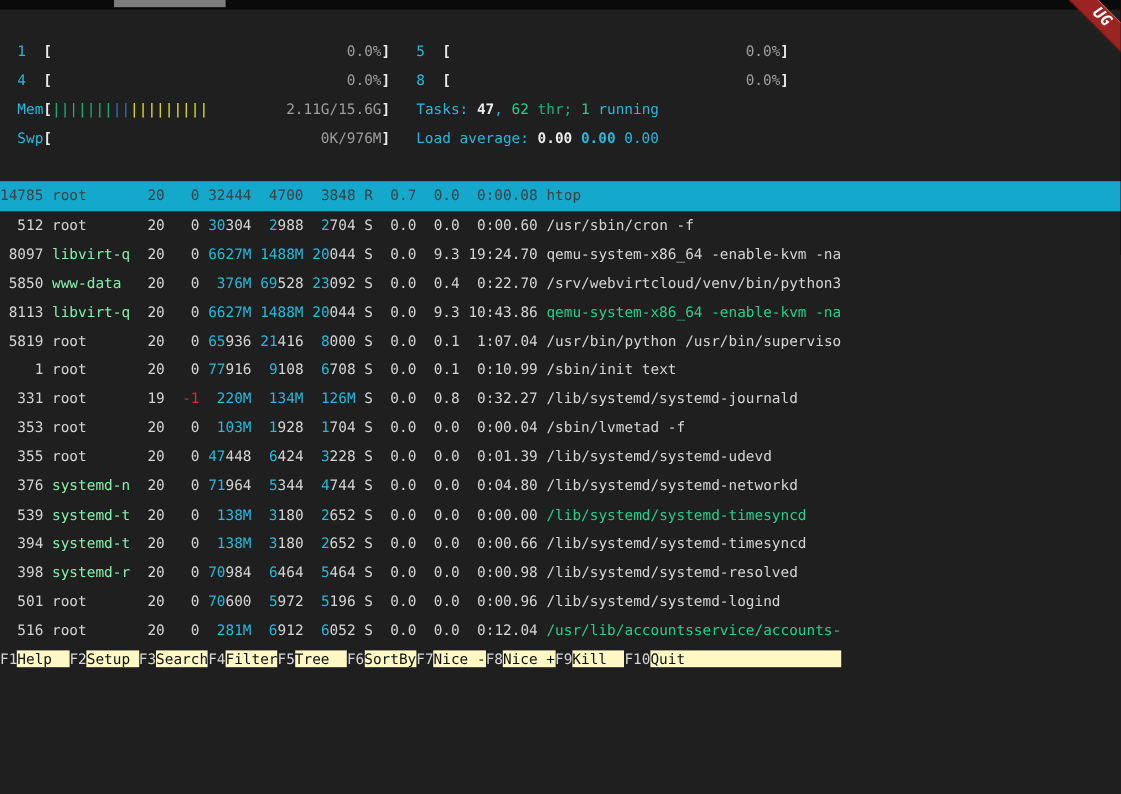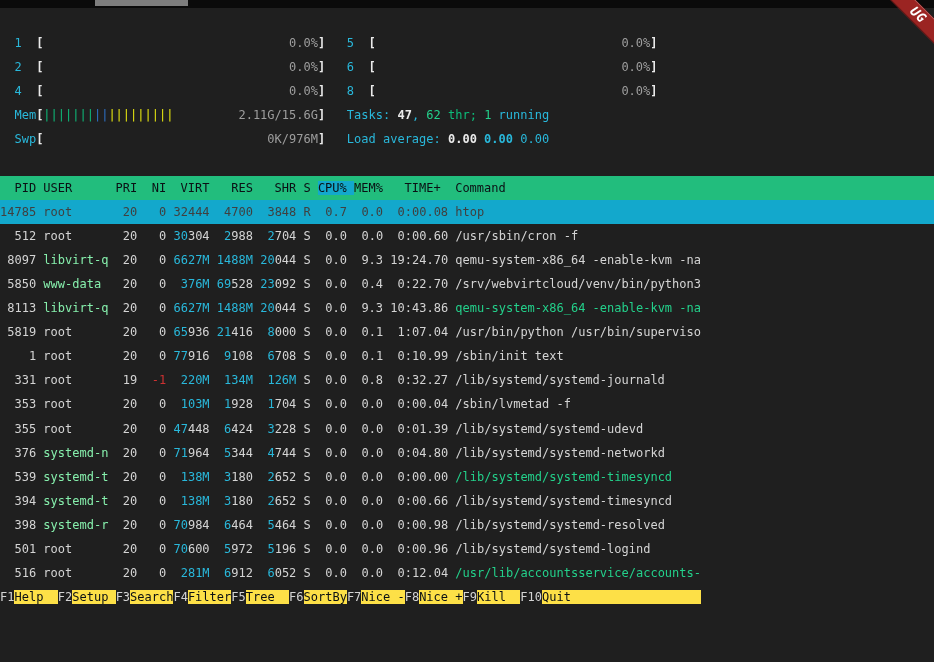--- a/index.html
+++ b/index.html
@@ -24,36 +24,34 @@
   .cg{color:#23d18b}           
   .dim{color:#86efac}          
   .red{color:#cd3131}
   .yel{color:#e5e510}
   .blu{color:#2d72c8}
   .blk{color:#404040}          
   .hdr{background:#22bd7d;color:#0b1014}
   .sort{background:#13a8cc;color:#0b1014}
   .sel{background:#13a8cc;color:#0b1014}
   .fk{color:#d4d4d4}
-  .fa{background:#fde047;color:#0b1014}
+  .fa{background:#fef9c3;color:#0b1014}
 </style>
 </head>
 <body>
 
 <div class="screen">
   <div class="top-strip"></div>
   <div class="titlebar-tab"></div>
   <div class="term">
       <div class="ln"><span class="cy">  1  </span><span class="wb">[</span><span class="gr">                                  0.0%</span><span class="wb">]</span><span>   </span><span class="cy">5  </span><span class="wb">[</span><span class="gr">                                  0.0%</span><span class="wb">]</span></div>
-      <div class="ln"><span class="cy">  2  </span><span class="wb">[</span><span class="gr">                                  0.0%</span><span class="wb">]</span><span>   </span><span class="cy">6  </span><span class="wb">[</span><span class="gr">                                  0.0%</span><span class="wb">]</span></div>
       <div class="ln"><span class="cy">  4  </span><span class="wb">[</span><span class="gr">                                  0.0%</span><span class="wb">]</span><span>   </span><span class="cy">8  </span><span class="wb">[</span><span class="gr">                                  0.0%</span><span class="wb">]</span></div>
       <div class="ln"><span class="cy">  Mem</span><span class="wb">[</span><span class="g">|||||||</span><span class="blu">||</span><span class="yel">|||||||||</span><span class="gr">         2.11G/15.6G</span><span class="wb">]</span><span>   </span><span class="cy">Tasks: </span><span class="wb">47</span><span class="cy">, </span><span class="gb">62</span><span class="g"> thr; </span><span class="gb">1</span><span class="cy"> running</span></div>
       <div class="ln"><span class="cy">  Swp</span><span class="wb">[</span><span class="gr">                               0K/976M</span><span class="wb">]</span><span>   </span><span class="cy">Load average: </span><span class="wb">0.00 </span><span class="cyb">0.00 </span><span class="cy">0.00</span></div>
       <div class="ln"></div>
-      <div class="ln hdr"><span>  PID USER      PRI  NI  VIRT   RES   SHR S </span><span class="sort">CPU% </span><span>MEM%   TIME+  Command                           </span></div>
       <div class="ln sel"><span class="blk">14785</span><span> </span><span class="blk">root     </span><span> </span><span class="blk"> 20</span><span> </span><span class="blk">  0</span><span> </span><span class="blk">32444</span><span> </span><span class="blk"> 4700</span><span> </span><span class="blk"> 3848</span><span> </span><span class="blk">R</span><span> </span><span class="blk"> 0.7</span><span> </span><span class="blk"> 0.0</span><span> </span><span class="blk"> 0:00.08</span><span> </span><span class="blk">htop</span></div>
       <div class="ln"><span class="w">  512</span><span> </span><span class="w">root     </span><span> </span><span class="w"> 20</span><span> </span><span class="w">  0</span><span> </span><span class="cy">30</span><span class="w">304</span><span> </span><span class="cy"> 2</span><span class="w">988</span><span> </span><span class="cy"> 2</span><span class="w">704</span><span> </span><span class="w">S</span><span> </span><span class="w"> 0.0</span><span> </span><span class="w"> 0.0</span><span> </span><span class="w"> 0:00.60</span><span> </span><span class="w">/usr/sbin/cron -f</span></div>
       <div class="ln"><span class="w"> 8097</span><span> </span><span class="dim">libvirt-q</span><span> </span><span class="w"> 20</span><span> </span><span class="w">  0</span><span> </span><span class="cy">6627M</span><span> </span><span class="cy">1488M</span><span> </span><span class="cy">20</span><span class="w">044</span><span> </span><span class="w">S</span><span> </span><span class="w"> 0.0</span><span> </span><span class="w"> 9.3</span><span> </span><span class="w">19:24.70</span><span> </span><span class="w">qemu-system-x86_64 -enable-kvm -na</span></div>
       <div class="ln"><span class="w"> 5850</span><span> </span><span class="dim">www-data </span><span> </span><span class="w"> 20</span><span> </span><span class="w">  0</span><span> </span><span class="cy"> 376M</span><span> </span><span class="cy">69</span><span class="w">528</span><span> </span><span class="cy">23</span><span class="w">092</span><span> </span><span class="w">S</span><span> </span><span class="w"> 0.0</span><span> </span><span class="w"> 0.4</span><span> </span><span class="w"> 0:22.70</span><span> </span><span class="w">/srv/webvirtcloud/venv/bin/python3</span></div>
       <div class="ln"><span class="w"> 8113</span><span> </span><span class="dim">libvirt-q</span><span> </span><span class="w"> 20</span><span> </span><span class="w">  0</span><span> </span><span class="cy">6627M</span><span> </span><span class="cy">1488M</span><span> </span><span class="cy">20</span><span class="w">044</span><span> </span><span class="w">S</span><span> </span><span class="w"> 0.0</span><span> </span><span class="w"> 9.3</span><span> </span><span class="w">10:43.86</span><span> </span><span class="cg">qemu-system-x86_64 -enable-kvm -na</span></div>
       <div class="ln"><span class="w"> 5819</span><span> </span><span class="w">root     </span><span> </span><span class="w"> 20</span><span> </span><span class="w">  0</span><span> </span><span class="cy">65</span><span class="w">936</span><span> </span><span class="cy">21</span><span class="w">416</span><span> </span><span class="cy"> 8</span><span class="w">000</span><span> </span><span class="w">S</span><span> </span><span class="w"> 0.0</span><span> </span><span class="w"> 0.1</span><span> </span><span class="w"> 1:07.04</span><span> </span><span class="w">/usr/bin/python /usr/bin/superviso</span></div>
       <div class="ln"><span class="w">    1</span><span> </span><span class="w">root     </span><span> </span><span class="w"> 20</span><span> </span><span class="w">  0</span><span> </span><span class="cy">77</span><span class="w">916</span><span> </span><span class="cy"> 9</span><span class="w">108</span><span> </span><span class="cy"> 6</span><span class="w">708</span><span> </span><span class="w">S</span><span> </span><span class="w"> 0.0</span><span> </span><span class="w"> 0.1</span><span> </span><span class="w"> 0:10.99</span><span> </span><span class="w">/sbin/init text</span></div>
       <div class="ln"><span class="w">  331</span><span> </span><span class="w">root     </span><span> </span><span class="w"> 19</span><span> </span><span class="red"> -1</span><span> </span><span class="cy"> 220M</span><span> </span><span class="cy"> 134M</span><span> </span><span class="cy"> 126M</span><span> </span><span class="w">S</span><span> </span><span class="w"> 0.0</span><span> </span><span class="w"> 0.8</span><span> </span><span class="w"> 0:32.27</span><span> </span><span class="w">/lib/systemd/systemd-journald</span></div>
       <div class="ln"><span class="w">  353</span><span> </span><span class="w">root     </span><span> </span><span class="w"> 20</span><span> </span><span class="w">  0</span><span> </span><span class="cy"> 103M</span><span> </span><span class="cy"> 1</span><span class="w">928</span><span> </span><span class="cy"> 1</span><span class="w">704</span><span> </span><span class="w">S</span><span> </span><span class="w"> 0.0</span><span> </span><span class="w"> 0.0</span><span> </span><span class="w"> 0:00.04</span><span> </span><span class="w">/sbin/lvmetad -f</span></div>
       <div class="ln"><span class="w">  355</span><span> </span><span class="w">root     </span><span> </span><span class="w"> 20</span><span> </span><span class="w">  0</span><span> </span><span class="cy">47</span><span class="w">448</span><span> </span><span class="cy"> 6</span><span class="w">424</span><span> </span><span class="cy"> 3</span><span class="w">228</span><span> </span><span class="w">S</span><span> </span><span class="w"> 0.0</span><span> </span><span class="w"> 0.0</span><span> </span><span class="w"> 0:01.39</span><span> </span><span class="w">/lib/systemd/systemd-udevd</span></div>

